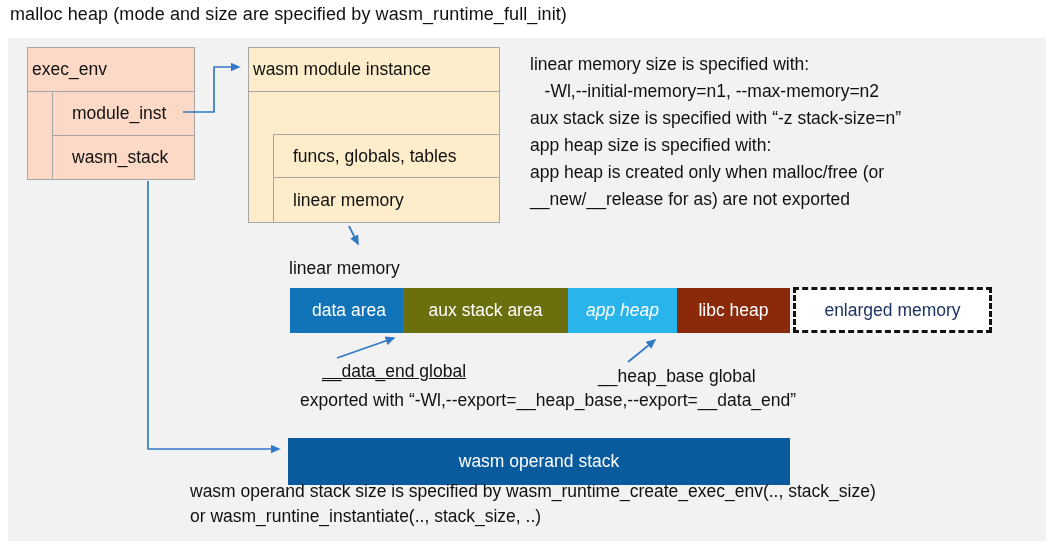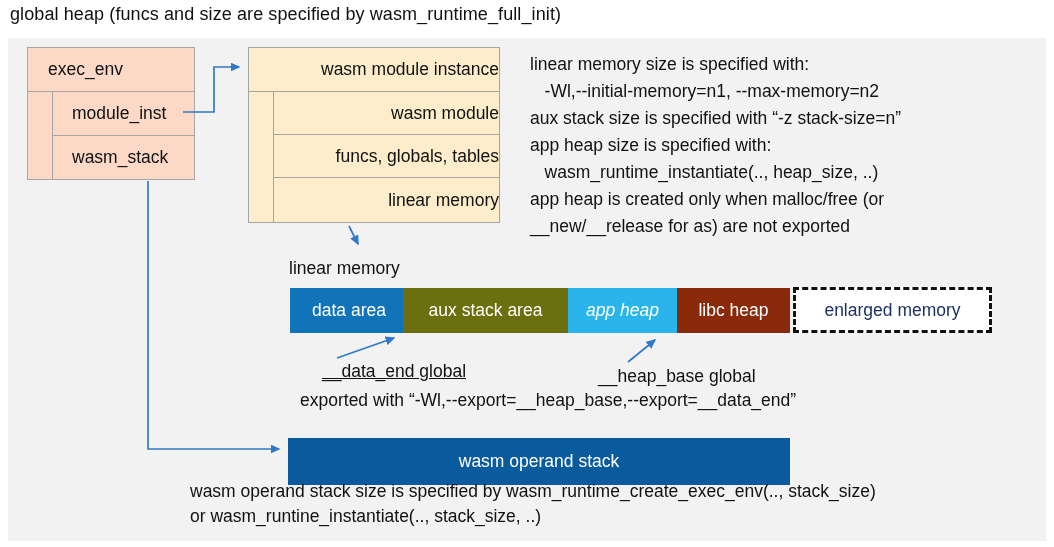--- a/index.html
+++ b/index.html
@@ -6,22 +6,22 @@
   .canvas{
     position:relative;width:1054px;height:547px;background:#ffffff;overflow:hidden;
     font-family:"Liberation Sans", sans-serif;color:#111111;
   }
   .title{position:absolute;left:10px;top:4px;font-size:18px;letter-spacing:.1px;}
   .panel{position:absolute;left:8px;top:38px;width:1038px;height:503px;background:#f2f2f2;}
 
   
   .obox{position:absolute;border:1px solid #a6a6a6;box-sizing:border-box;}
   .obox.exec{left:27px;top:47px;width:168px;height:133px;background:#fbd9c6;}
-  .obox.inst{left:248px;top:47px;width:252px;height:176px;background:#fdedca;text-align:right;}
-  .obox-header{height:43px;line-height:43px;padding-left:20px;font-size:17.5px;border-bottom:1px solid #a6a6a6;}
+  .obox.inst{left:248px;top:47px;width:252px;height:176px;background:#fdedca;}
+  .obox-header{height:43px;line-height:43px;padding-left:4px;font-size:17.5px;border-bottom:1px solid #a6a6a6;}
   .irow{position:absolute;left:24px;right:-1px;box-sizing:border-box;border:1px solid #a6a6a6;
         font-size:17.5px;padding-left:19px;}
   .exec .irow{background:#fbd9c6;}
   .inst .irow{background:#fdedca;}
   .exec-row1{top:43px;height:45px;line-height:43px;}
   .exec-row2{top:87px;height:45px;line-height:43px;}
   .inst-row1{top:43px;height:44px;line-height:42px;}
   .inst-row2{top:86px;height:44px;line-height:42px;}
   .inst-row3{top:129px;height:46px;line-height:44px;}
 
@@ -53,42 +53,40 @@
   .opnote1{left:190px;top:481px;}
   .opnote2{left:190px;top:506px;}
 
   .connectors{position:absolute;left:0;top:0;pointer-events:none;}
 </style>
 </head>
 <body>
 
 <div class="canvas">
 
-  <div class="title">global heap (funcs and size are specified by wasm_runtime_full_init)</div>
+  <div class="title">malloc heap (mode and size are specified by wasm_runtime_full_init)</div>
   <div class="panel"></div>
 
   <div class="obox exec">
     <div class="obox-header">exec_env</div>
     <div class="irow exec-row1">module_inst</div>
     <div class="irow exec-row2">wasm_stack</div>
   </div>
 
   <div class="obox inst">
     <div class="obox-header">wasm module instance</div>
-    <div class="irow inst-row1">wasm module</div>
     <div class="irow inst-row2">funcs, globals, tables</div>
     <div class="irow inst-row3">linear memory</div>
   </div>
 
   <div class="notes-right">
     <div class="note-line">linear memory size is specified with:</div>
     <div class="note-line">   -Wl,--initial-memory=n1, --max-memory=n2</div>
     <div class="note-line">aux stack size is specified with “-z stack-size=n”</div>
     <div class="note-line">app heap size is specified with:</div>
-    <div class="note-line">   wasm_runtime_instantiate(.., heap_size, ..)</div>
     <div class="note-line">app heap is created only when malloc/free (or</div>
     <div class="note-line">__new/__release for as) are not exported</div>
   </div>
 
   <div class="lm-label">linear memory</div>
   <div class="seg seg0">data area</div>
   <div class="seg seg1">aux stack area</div>
   <div class="seg seg2">app heap</div>
   <div class="seg seg4">enlarged memory</div>
   <div class="seg seg3">libc heap</div>

